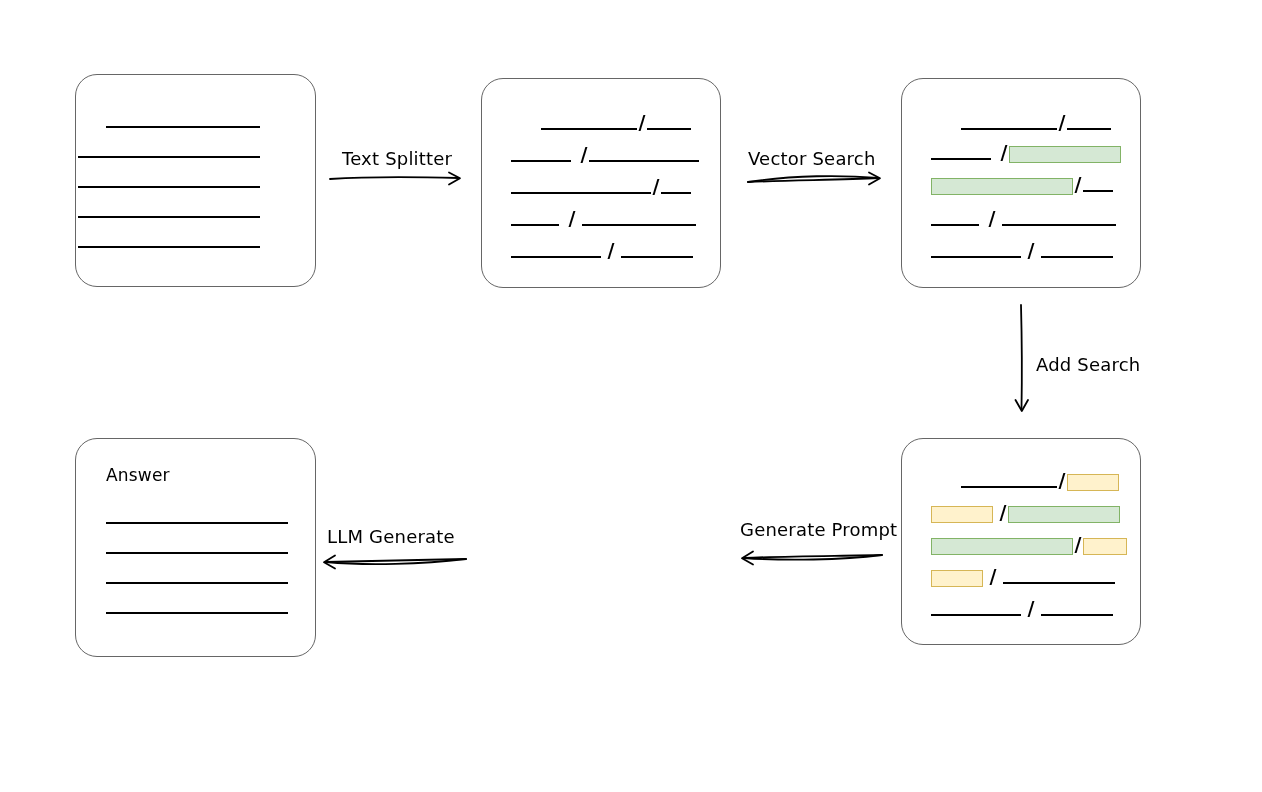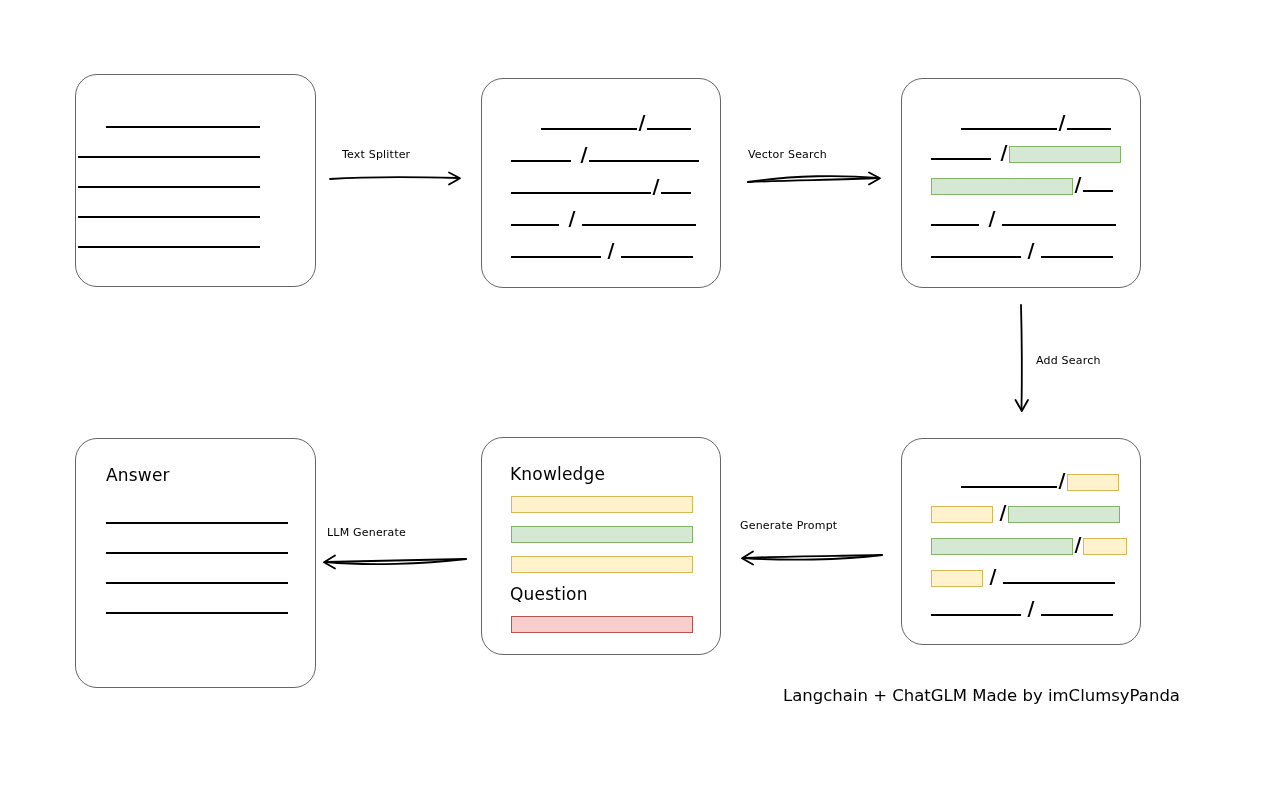--- a/index.html
+++ b/index.html
@@ -28,21 +28,21 @@
     border: 1.3px solid #666666;
     border-radius: 22px;
     background: #ffffff;
   }
   
   #box-doc        { left: 75px;  top: 74px;  width: 241px; height: 213px; }
   #box-chunks     { left: 481px; top: 78px;  width: 240px; height: 210px; }
   #box-retrieved  { left: 901px; top: 78px;  width: 240px; height: 210px; }
   #box-context    { left: 901px; top: 438px; width: 240px; height: 207px; }
   #box-prompt     { left: 481px; top: 437px; width: 240px; height: 218px; }
-  #box-answer     { left: 75px;  top: 438px; width: 241px; height: 250px; }
+  #box-answer     { left: 75px;  top: 438px; width: 241px; height: 219px; }
 
   .node-label {
     position: absolute;
     font-family: "DejaVu Sans", sans-serif;
     font-size: 17px;
     letter-spacing: 0.2px;
     color: #000000;
     white-space: nowrap;
   }
 
@@ -90,21 +90,21 @@
   .kq-bar {
     position: absolute;
     height: 17px;
     box-sizing: border-box;
   }
 
   
   .edge-label {
     position: absolute;
     font-family: "DejaVu Sans", sans-serif;
-    font-size: 11px;
+    font-size: 18px;
     color: #000000;
     white-space: nowrap;
     letter-spacing: 0.2px;
   }
   #footer-text {
     position: absolute;
     left: 783px;
     top: 686px;
     font-family: "DejaVu Sans", sans-serif;
     font-size: 16.5px;
@@ -239,28 +239,20 @@
     </div>
     <div class="line-row" style="left:29px; top:162px;">
       <span class="seg plain" style="width:90px;"></span>
       <span class="gap-s"></span>
         <span class="slash">/</span>
       <span class="gap-s"></span>
         <span class="seg plain" style="width:72px;"></span>
     </div>
   </div>
 
-  <div class="node" id="box-prompt">
-    <div class="node-label" style="left:28px; top:26px;">Knowledge</div>
-    <div class="kq-bar" style="left:29px; top:58px; width:182px; background:#fff2cc; border:1.4px solid #d6b656;"></div>
-    <div class="kq-bar" style="left:29px; top:88px; width:182px; background:#d5e8d4; border:1.4px solid #82b366;"></div>
-    <div class="kq-bar" style="left:29px; top:118px; width:182px; background:#fff2cc; border:1.4px solid #d6b656;"></div>
-    <div class="node-label" style="left:28px; top:146px;">Question</div>
-    <div class="kq-bar" style="left:29px; top:178px; width:182px; background:#f8cecc; border:1.4px solid #b85450;"></div>
-  </div>
 
   <div class="node" id="box-answer">
     <div class="node-label" style="left:30px; top:26px;">Answer</div>
     <div class="line-row" style="left:30px; top:70px;">
       <span class="seg plain" style="width:182px;"></span>
     </div>
     <div class="line-row" style="left:30px; top:100px;">
       <span class="seg plain" style="width:182px;"></span>
     </div>
     <div class="line-row" style="left:30px; top:130px;">
@@ -297,15 +289,14 @@
     <polyline points="17,5.5 6,12.2 17,18.5"></polyline>
   </svg>
 
   <div class="edge-label" style="left:327px; top:526px;">LLM Generate</div>
   <svg class="edge" style="left:318px; top:550px;" width="150" height="24">
     <path d="M148,9 C105,14 50,16 8,12"></path>
     <path d="M148,9 C100,10 48,11 8,12"></path>
     <polyline points="17,5.5 6,12.2 17,18.5"></polyline>
   </svg>
 
-  <div id="footer-text">Langchain + ChatGLM Made by imClumsyPanda</div>
 
 </div>
 
 </body></html>

